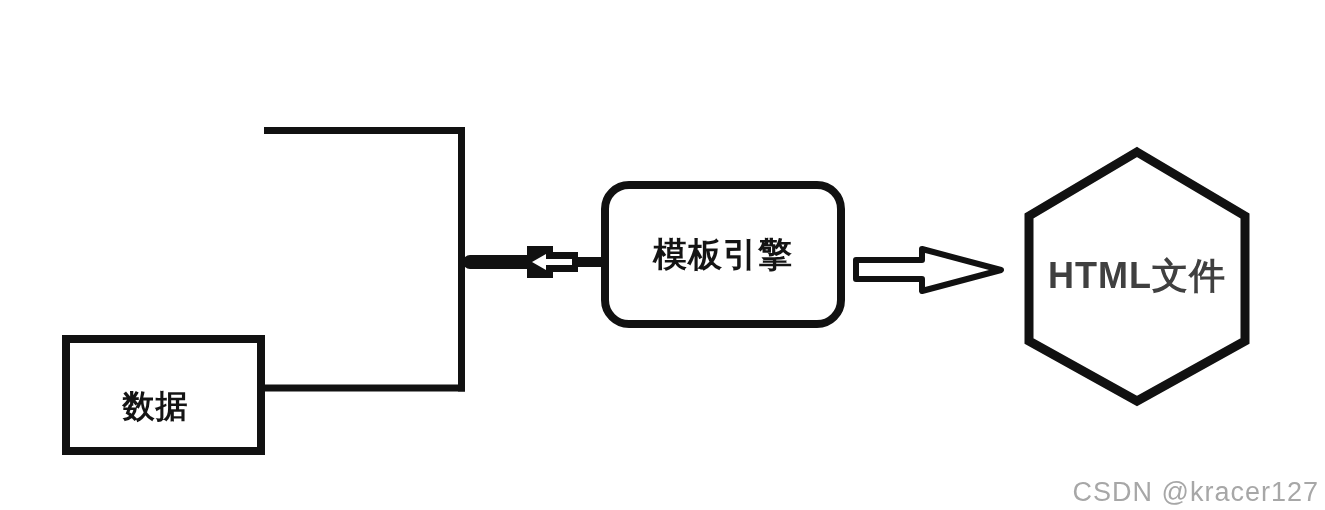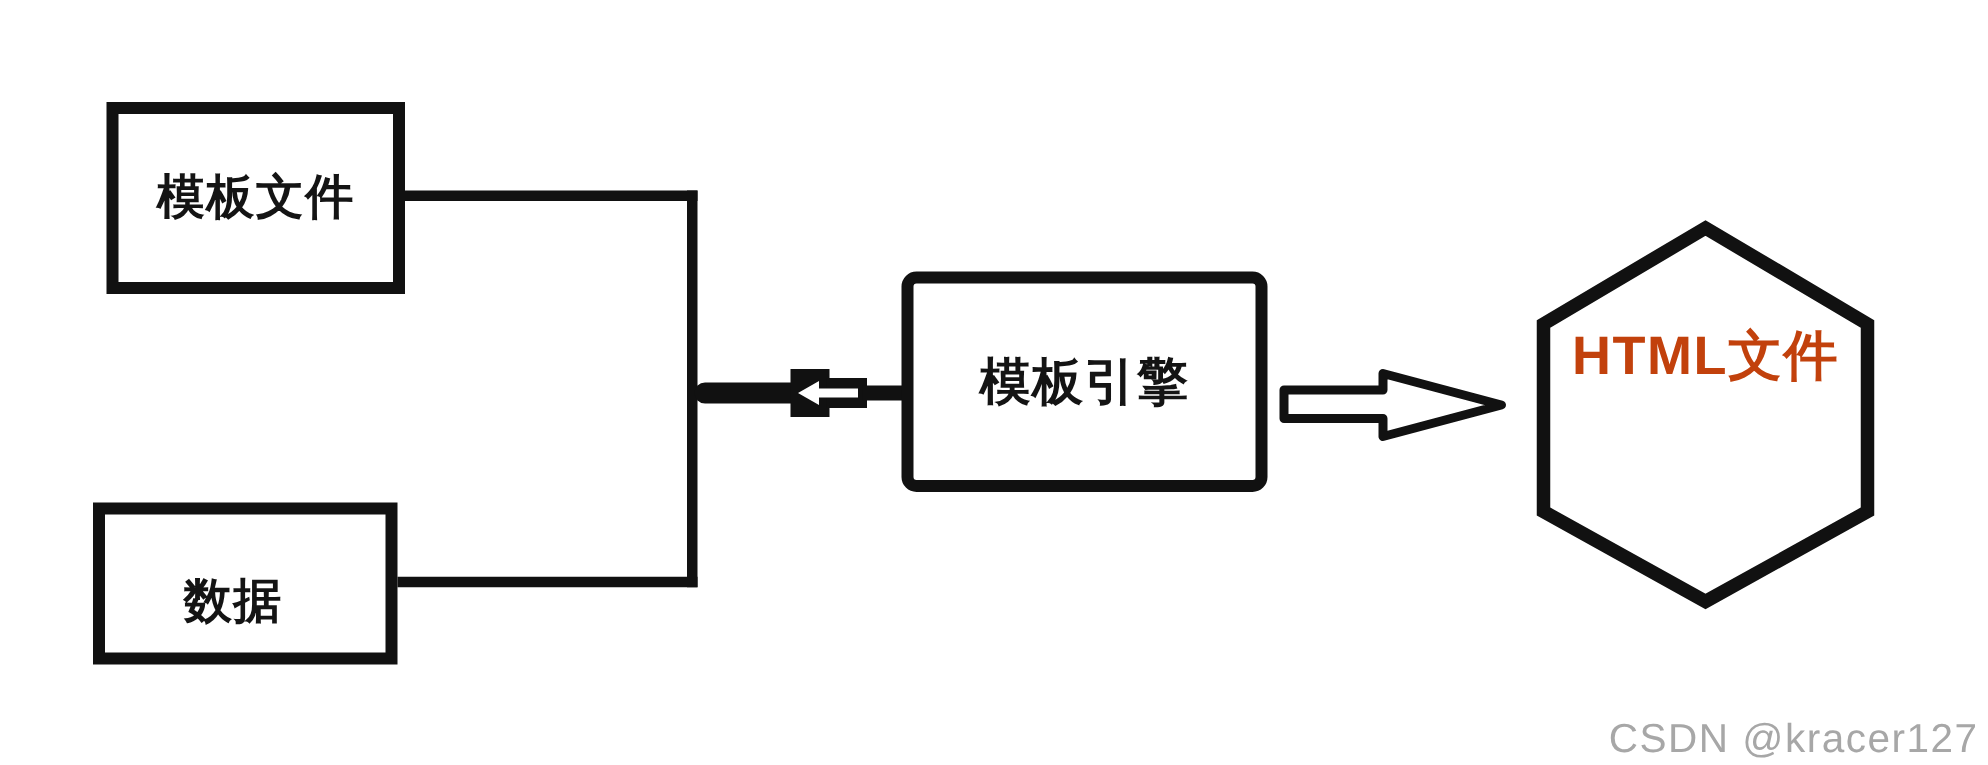--- a/index.html
+++ b/index.html
@@ -18,32 +18,33 @@
     background:#ffffff;
     border:8px solid #111111;
     display:flex;
     align-items:center;
     justify-content:center;
     color:#141414;
     font-weight:bold;
     letter-spacing:1px;
   }
   .rect-node{font-size:32px;}
-  .rounded-node{border-radius:10px;font-size:34px;}
+  .rounded-node{border-radius:28px;font-size:34px;}
   .hex-label{
     position:absolute;
     display:flex;
+    align-items:center;
     justify-content:center;
-    color:#c2410c;
+    color:#404040;
     font-weight:bold;
     font-size:36px;
     letter-spacing:1px;
   }
   #node-template-file{left:71px;top:68px;width:199px;height:128px;}
-  #node-data{left:62px;top:335px;width:203px;height:108px;padding-top:24px;padding-right:16px;}
+  #node-data{left:62px;top:335px;width:203px;height:120px;padding-top:24px;padding-right:16px;}
   #node-template-engine{left:601px;top:181px;width:244px;height:147px;}
   #label-html-file{left:1029px;top:213px;width:216px;height:126px;}
   .watermark{
     position:absolute;
     right:6px;
     top:477px;
     font-size:27px;
     font-weight:normal;
     letter-spacing:1px;
   }
@@ -77,23 +78,20 @@
 
     <g>
       <polygon points="856,260 922,260 922,249 1001,270 922,291 922,279 856,279" fill="#ffffff" stroke="#111111" stroke-width="6" stroke-linejoin="round"></polygon>
     </g>
 
     <g>
       <polygon points="1137,152 1245,216 1245,341 1137,401 1029,341 1029,216" fill="#ffffff" stroke="#111111" stroke-width="9" stroke-linejoin="miter"></polygon>
     </g>
   </svg>
 
-  <div class="node rect-node" id="node-template-file">
-    <span>模板文件</span>
-  </div>
 
   <div class="node rect-node" id="node-data">
     <span>数据</span>
   </div>
 
   <div class="node rounded-node" id="node-template-engine">
     <span>模板引擎</span>
   </div>
 
   <div class="hex-label" id="label-html-file">

